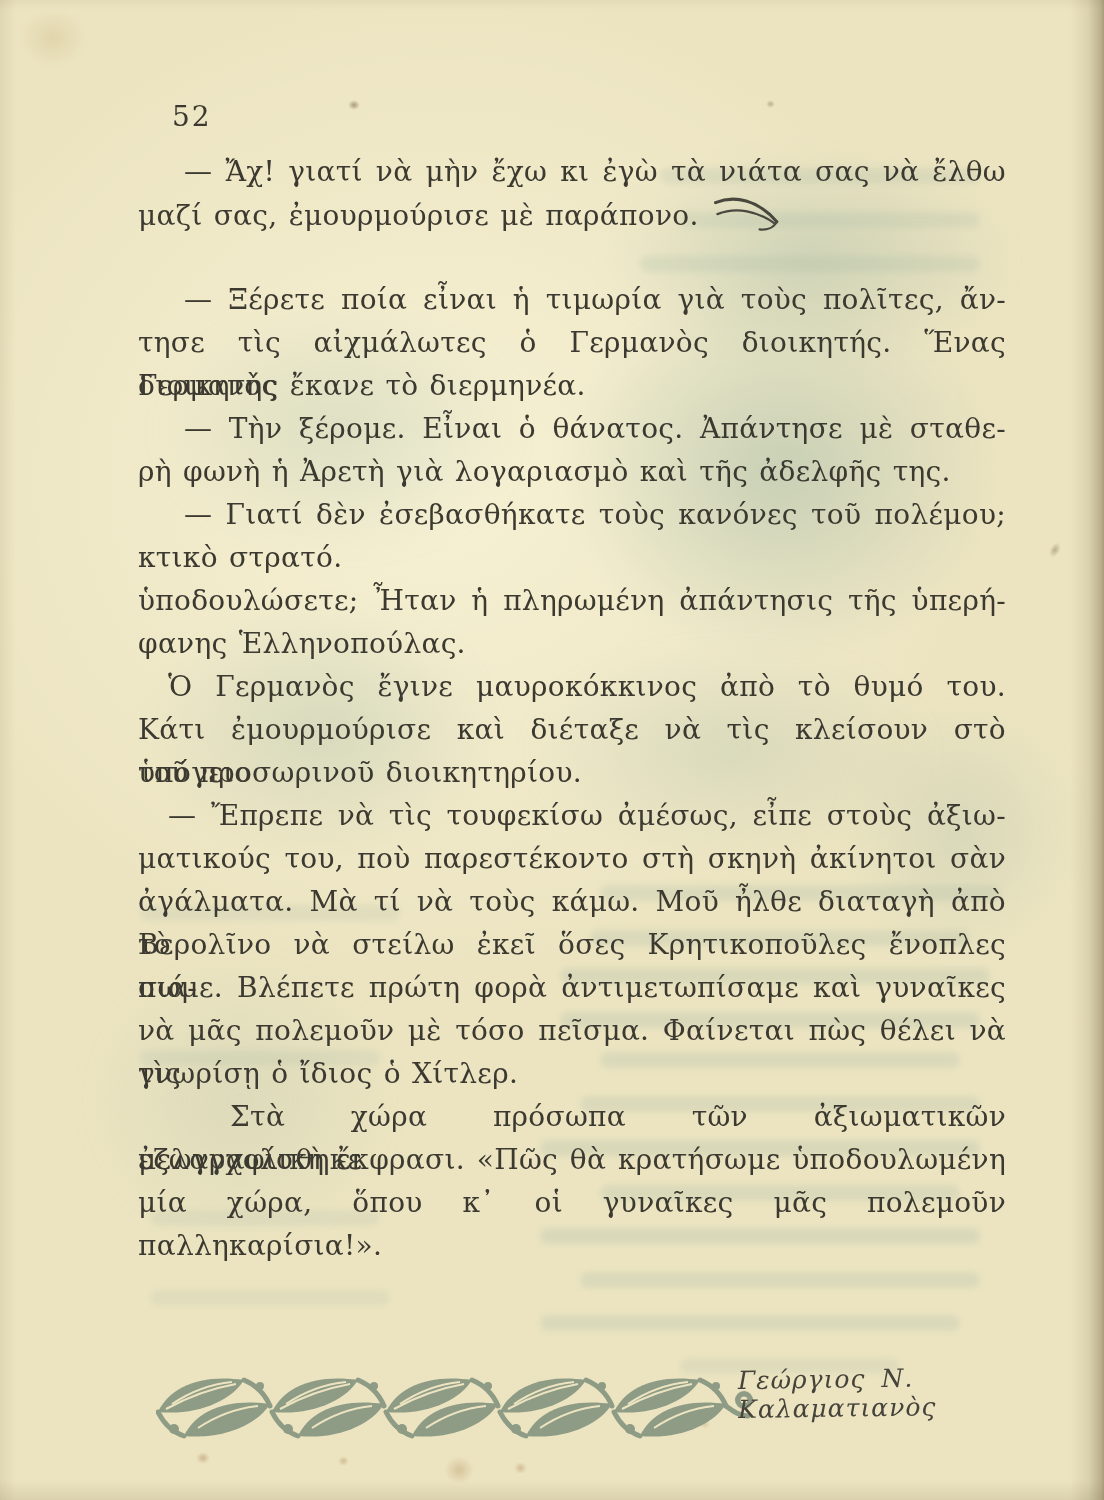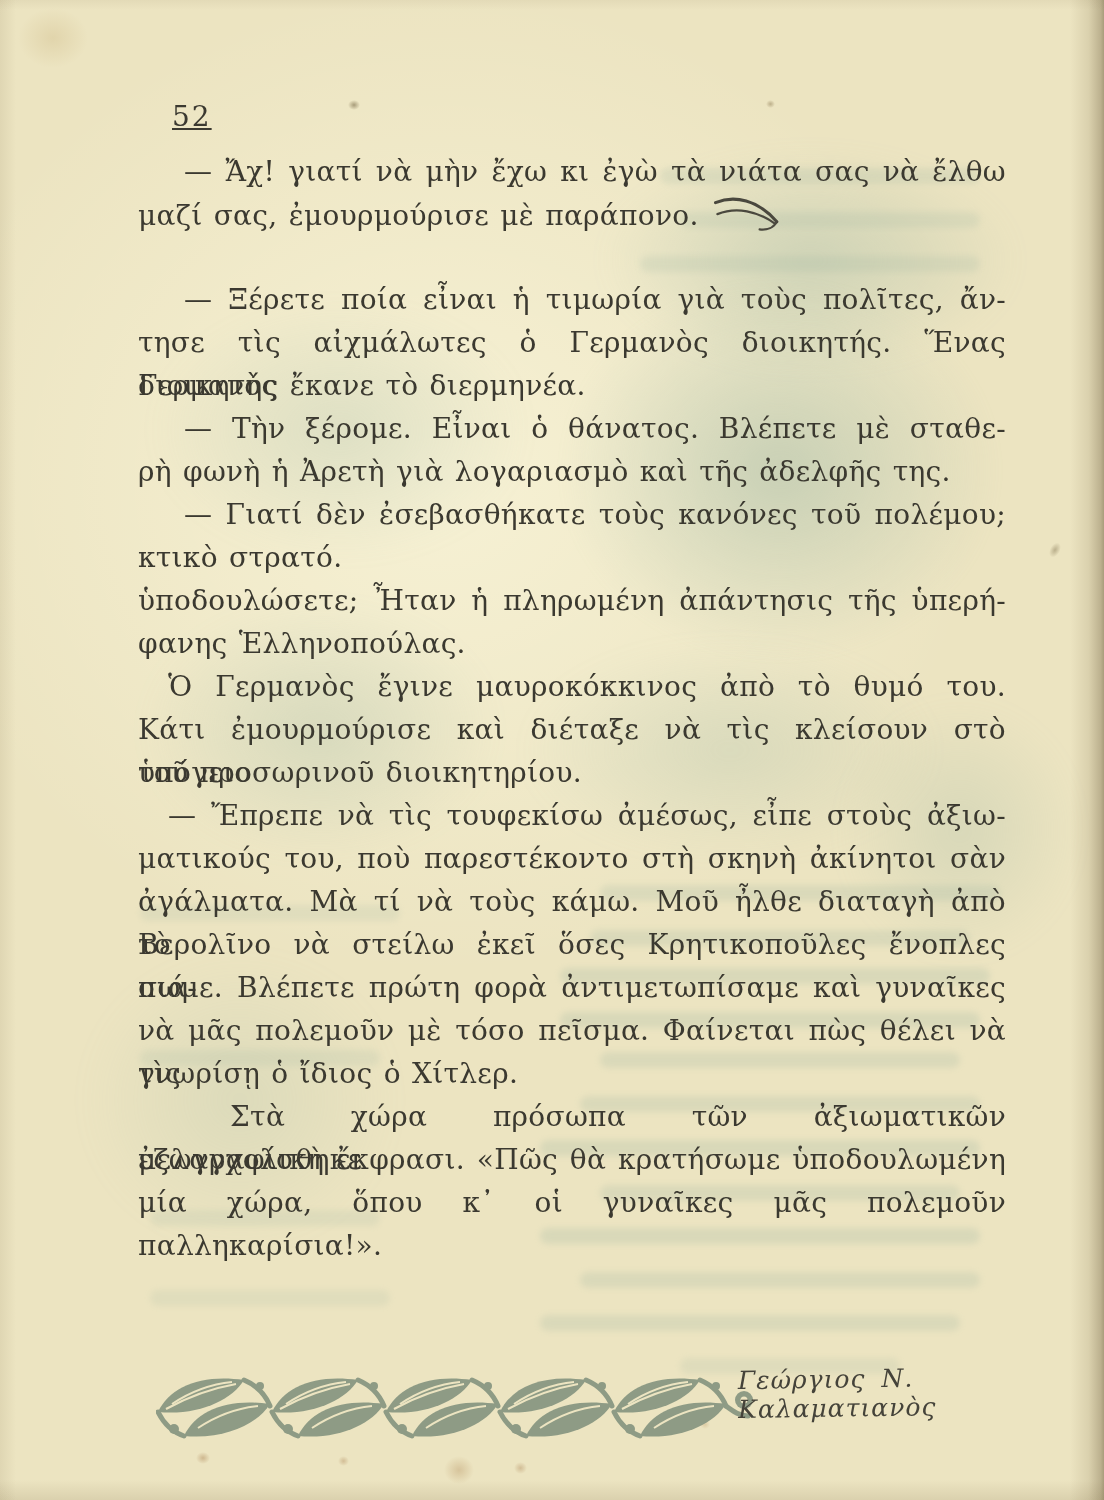--- a/index.html
+++ b/index.html
@@ -19,21 +19,21 @@
   .ghosts{position:absolute;inset:0;pointer-events:none;}
   .gblob{position:absolute;border-radius:50%;filter:blur(14px);
     background:radial-gradient(closest-side, var(--ghost-green,#9cb4a0), rgba(156,180,160,0));}
   .gbar{position:absolute;height:16px;border-radius:8px;filter:blur(3px);
     background:var(--ghost-green,#9cb4a0);}
   
   .stain{position:absolute;border-radius:50%;}
   
   .page-number{
     position:absolute;left:172px;top:100px;
-    font-size:28px;letter-spacing:2px;color:var(--ink,#3b3930);text-decoration:underline;
+    font-size:28px;letter-spacing:2px;color:var(--ink,#3b3930);
   }
   .text-block{
     position:absolute;left:138px;top:150px;width:868px;
     font-size:28px;line-height:43px;color:var(--ink,#3b3930);
     letter-spacing:0.3px;word-spacing:2px;
   }
   .ln{height:43px;white-space:nowrap;}
   .ln.fill{white-space:normal;text-align:justify;text-align-last:justify;}
   .ln.gap{margin-top:42px;}
   .ind1{text-indent:46px;}
@@ -111,21 +111,21 @@
   <div class="text-block">
     <div class="ln ind1 fill">— Ἄχ! γιατί νὰ μὴν ἔχω κι ἐγὼ τὰ νιάτα σας νὰ ἔλθω</div>
     <div class="ln"><span>μαζί σας, ἐμουρμούρισε μὲ παράπονο.</span><svg class="flourish" viewBox="0 0 76 48">
           <path d="M2 10 C22 2 46 7 66 30" stroke-width="3.2"></path>
           <path d="M4 22 C24 14 46 19 64 32" stroke-width="2.4"></path>
           <path d="M66 30 C63 36 56 39 48 38" stroke-width="2.2"></path>
         </svg></div>
     <div class="ln ind1 fill gap">— Ξέρετε ποία εἶναι ἡ τιμωρία γιὰ τοὺς πολῖτες, ἄν-</div>
     <div class="ln fill">τησε τὶς αἰχμάλωτες ὁ Γερμανὸς διοικητής. Ἕνας Γερμανὸς</div>
     <div class="ln">διοικητής ἔκανε τὸ διερμηνέα.</div>
-    <div class="ln ind1 fill">— Τὴν ξέρομε. Εἶναι ὁ θάνατος. Βλέπετε μὲ σταθε-</div>
+    <div class="ln ind1 fill">— Τὴν ξέρομε. Εἶναι ὁ θάνατος. Ἀπάντησε μὲ σταθε-</div>
     <div class="ln">ρὴ φωνὴ ἡ Ἀρετὴ γιὰ λογαριασμὸ καὶ τῆς ἀδελφῆς της.</div>
     <div class="ln ind1 fill">— Γιατί δὲν ἐσεβασθήκατε τοὺς κανόνες τοῦ πολέμου;</div>
     <div class="ln">κτικὸ στρατό.</div>
     <div class="ln fill">ὑποδουλώσετε; Ἦταν ἡ πληρωμένη ἀπάντησις τῆς ὑπερή-</div>
     <div class="ln">φανης Ἑλληνοπούλας.</div>
     <div class="ln ind2 fill">Ὁ Γερμανὸς ἔγινε μαυροκόκκινος ἀπὸ τὸ θυμό του.</div>
     <div class="ln fill">Κάτι ἐμουρμούρισε καὶ διέταξε νὰ τὶς κλείσουν στὸ ὑπόγειο</div>
     <div class="ln">τοῦ προσωρινοῦ διοικητηρίου.</div>
     <div class="ln ind2 fill">— Ἔπρεπε νὰ τὶς τουφεκίσω ἀμέσως, εἶπε στοὺς ἀξιω-</div>
     <div class="ln fill">ματικούς του, ποὺ παρεστέκοντο στὴ σκηνὴ ἀκίνητοι σὰν</div>

